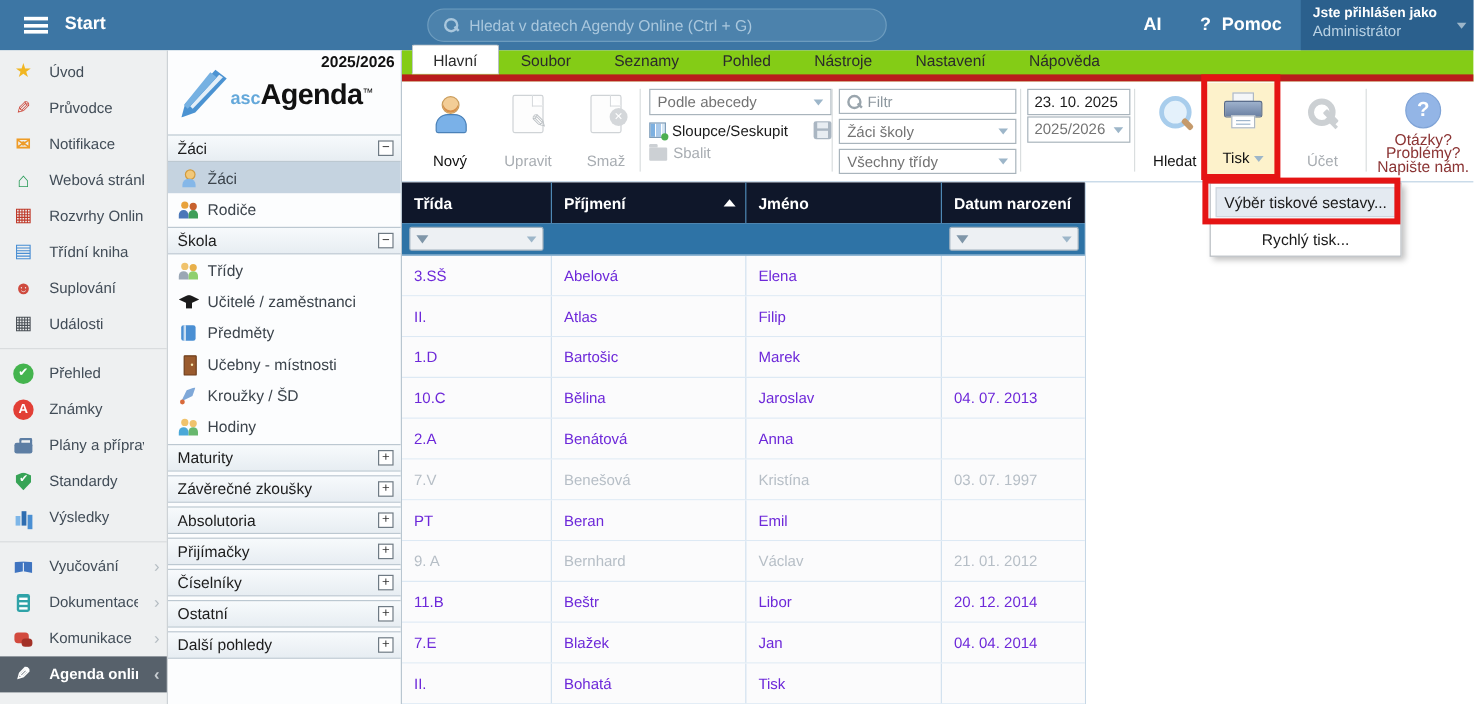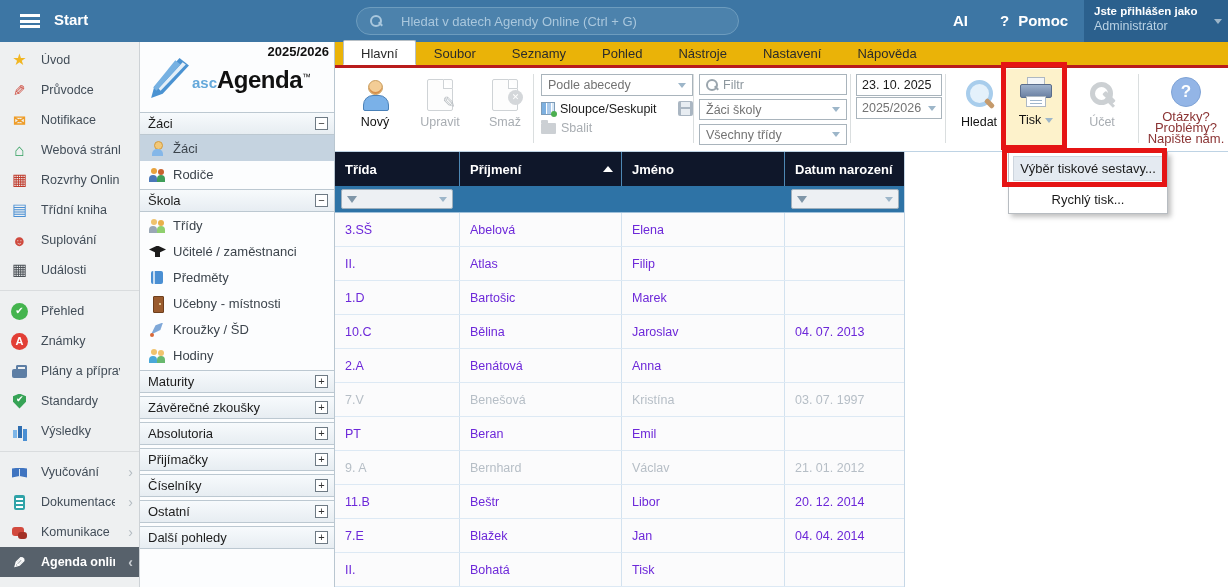--- a/index.html
+++ b/index.html
@@ -7,21 +7,21 @@
     font-family:"Liberation Sans", sans-serif;-webkit-font-smoothing:antialiased}
   #app{position:relative;width:1228px;height:587px;background:#fff}
 
   
   .topbar{position:absolute;left:0;top:0;width:1228px;height:42px;background:#3d76a4}
   .burger{position:absolute;left:20px;top:14px;width:20px;height:14px;
     border-top:3px solid #fff;border-bottom:3px solid #fff;cursor:pointer}
   .burger::before{content:"";position:absolute;left:0;top:2.5px;width:20px;height:3px;background:#fff}
   .start-lbl{position:absolute;left:54px;top:11px;color:#fff;font-weight:bold;font-size:15px}
   .top-search{position:absolute;left:356px;top:7px;width:383px;height:28px;border-radius:14px;
-    background:#4c82ac;border:1px solid #6d9cbe;display:flex;align-items:center;padding:0 13px;gap:19px}
+    background:#4c82ac;border:1px solid #6d9cbe;display:flex;align-items:center;padding:0 13px;gap:9px}
   .mag-sm{width:12px;height:12px;position:relative;flex:none}
   .mag-sm::before{content:"";position:absolute;left:0;top:0;width:8px;height:8px;border:2px solid #a9c7dd;border-radius:50%}
   .mag-sm::after{content:"";position:absolute;left:8px;top:8px;width:5px;height:2px;background:#a9c7dd;transform:rotate(45deg)}
   .top-search input{flex:1;background:transparent;border:none;outline:none;color:#dcebf5;font-size:13px;
     font-family:"Liberation Sans", sans-serif}
   .top-search input::placeholder{color:#a9c7dd}
   .top-ai{position:absolute;left:953px;top:12px;color:#fff;font-weight:bold;font-size:15px;cursor:pointer}
   .top-help{position:absolute;left:1000px;top:12px;color:#fff;font-weight:bold;font-size:15px;display:flex;gap:9px;cursor:pointer}
   .account{position:absolute;right:0;top:0;width:144px;height:42px;background:#2b608d;padding:5px 18px 0 10px;cursor:pointer}
   .account .cap{color:#fff;font-weight:bold;font-size:11.5px;white-space:nowrap}
@@ -104,30 +104,30 @@
   .tree-row.group + .tree-row.group{margin-top:3px}
   .tree-row.group .glbl{flex:1}
   .tree-row .box{width:13px;height:13px;border:1px solid #6e7a84;background:#fff;font-size:11px;line-height:11px;
     text-align:center;color:#333;display:none}
   .tree-row.group .box{display:block}
   .tree-row.item{height:26px;display:flex;align-items:center;gap:7px;padding:0 6px 0 9px;font-size:13px;color:#3c444c}
   .tree-row.item .glbl{flex:1;white-space:nowrap;overflow:hidden}
   .tree-row.item.selected{background:#c5d3e0}
 
   
-  .menubar{position:absolute;left:335px;top:42px;width:893px;height:26px;background:#eab308;
-    border-bottom:3px solid #b91c1c;display:flex;align-items:flex-end;padding-left:8px}
+  .menubar{position:absolute;left:335px;top:42px;width:893px;height:26px;background:#84cc16;
+    border-bottom:6px solid #b91c1c;display:flex;align-items:flex-end;padding-left:8px}
   .tab{height:25px;line-height:25px;padding:0 17px;font-size:13px;color:#2b2b2b;cursor:pointer;border:1px solid transparent}
   .tab.active{background:#fff;border-color:#b7bfc5;border-bottom-color:#fff;border-radius:2px 2px 0 0}
 
   
   .toolbar{position:absolute;left:335px;top:68px;width:893px;height:84px;background:#fff;border-bottom:1px solid #bed3e4}
   .tdiv{position:absolute;top:6px;bottom:8px;width:1px;background:#dadedf}
   .tbtn{position:absolute;top:3px;height:76px;width:60px;display:flex;flex-direction:column;align-items:center;
-    justify-content:flex-start;padding-top:8px;gap:4px;font-size:12.5px;color:#111;cursor:pointer;border-radius:2px}
+    justify-content:flex-start;padding-top:8px;gap:16px;font-size:12.5px;color:#111;cursor:pointer;border-radius:2px}
   .tbtn.disabled{color:#a8adb2;cursor:default}
   .tbtn .blabel{display:flex;align-items:center;gap:4px;white-space:nowrap}
   
   .person-lg{width:32px;height:32px;position:relative}
   .person-lg::before{content:"";position:absolute;left:9px;top:1px;width:13px;height:13px;background:#f3cd96;
     border:1px solid #c99d5e;border-radius:50%;box-shadow:0 -2px 0 #d78f4a inset}
   .person-lg::after{content:"";position:absolute;left:4px;top:16px;width:24px;height:14px;background:#7ab1e8;
     border:1px solid #4a81b8;border-radius:10px 10px 2px 2px}
   .page-icon{width:26px;height:32px;position:relative;background:#fdfdfd;border:1px solid #cfd3d6;border-radius:2px}
   .page-icon::before{content:"";position:absolute;right:-1px;top:-1px;width:9px;height:9px;background:#fff;

